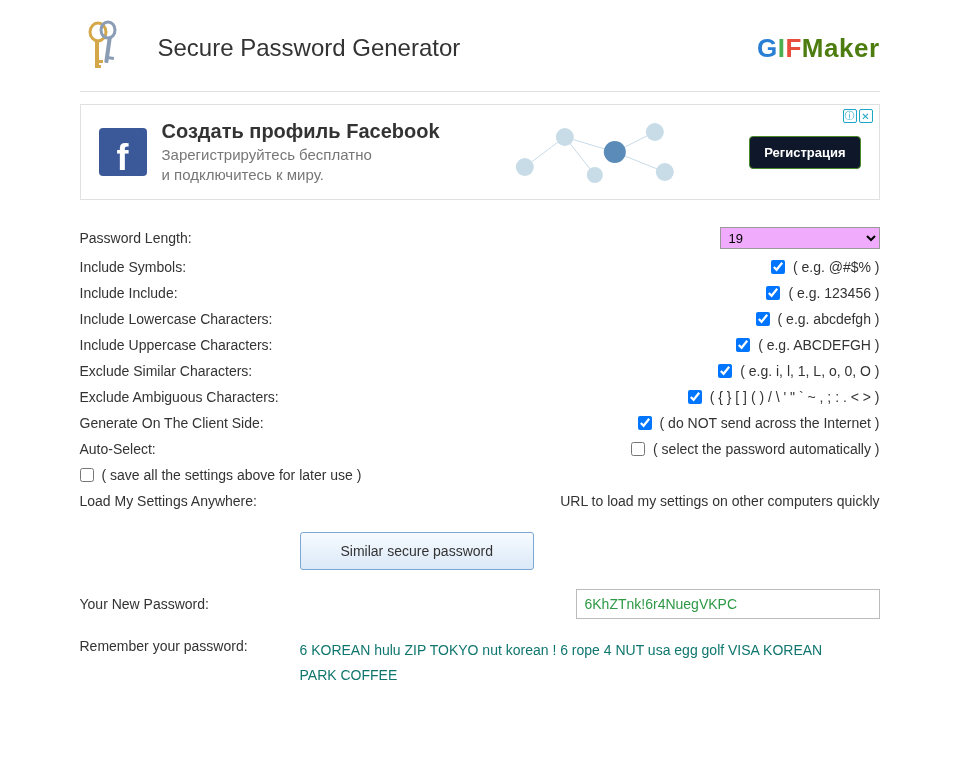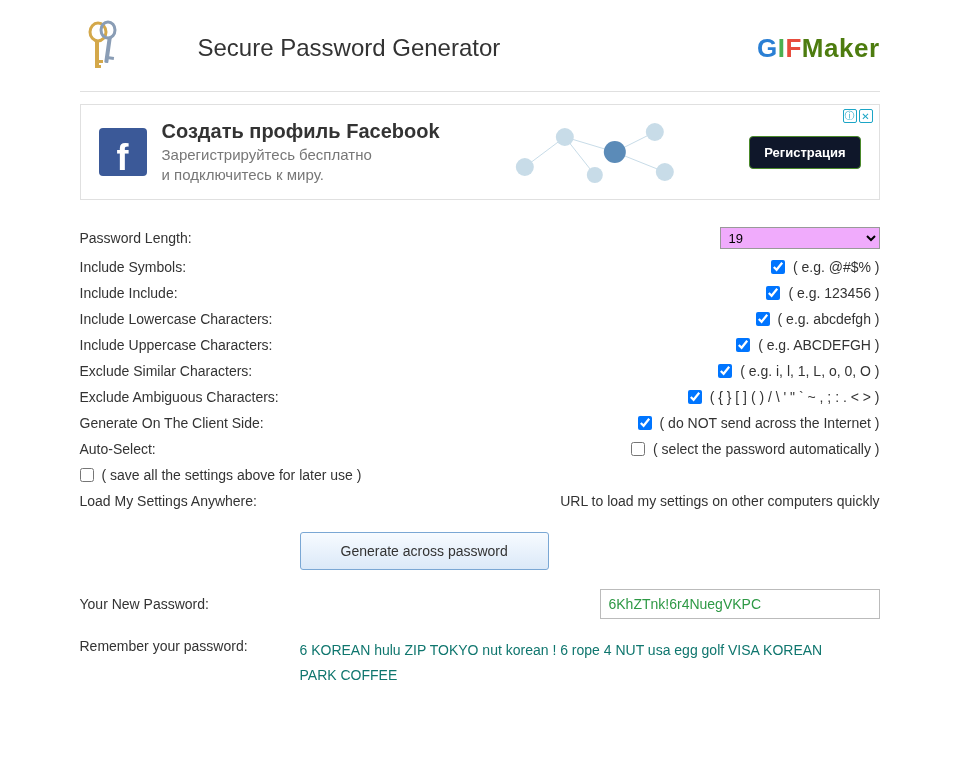--- a/index.html
+++ b/index.html
@@ -29,21 +29,20 @@
       gap: 30px;
     }
     .keys-icon {
       width: 48px;
       height: 56px;
     }
     .page-title {
       font-size: 24px;
       font-weight: normal;
       color: #333;
-      margin-left: 40px;
     }
     .gifmaker-logo {
       font-size: 26px;
       font-weight: bold;
       letter-spacing: 0.5px;
     }
     .gif-g { color: #2a7fd4; }
     .gif-i { color: #4caf50; }
     .gif-f { color: #e74c3c; }
     .gif-maker { color: #4d7c0f; }
@@ -149,21 +148,21 @@
     .generate-btn {
       background: linear-gradient(#f7fbff, #dbe9f8);
       border: 1px solid #7aa7d4;
       border-radius: 3px;
       padding: 10px 40px;
       font-size: 14px;
       color: #333;
       cursor: pointer;
     }
     .password-output {
-      width: 280px;
+      width: 304px;
       height: 30px;
       border: 1px solid #bbb;
       padding: 4px 8px;
       font-size: 14px;
       color: #2e9945;
       font-family: Arial;
     }
     .remember-text {
       color: #0f766e;
       line-height: 1.8;
@@ -307,21 +306,21 @@
   </div>
 
   <div class="form-row">
     <div class="form-label">Load My Settings Anywhere:</div>
     <div class="form-control">
       <span class="settings-url">URL to load my settings on other computers quickly</span>
     </div>
   </div>
 
   <div class="generate-row">
-    <button class="generate-btn">Generate across password</button>
+    <button class="generate-btn">Similar secure password</button>
   </div>
 
   <div class="form-row">
     <div class="form-label">Your New Password:</div>
     <div class="form-control">
       <input type="text" class="password-output" value="6KhZTnk!6r4NuegVKPC" style="">
     </div>
   </div>
 
   <div class="form-row" style="align-items:flex-start; padding-top:14px;">

